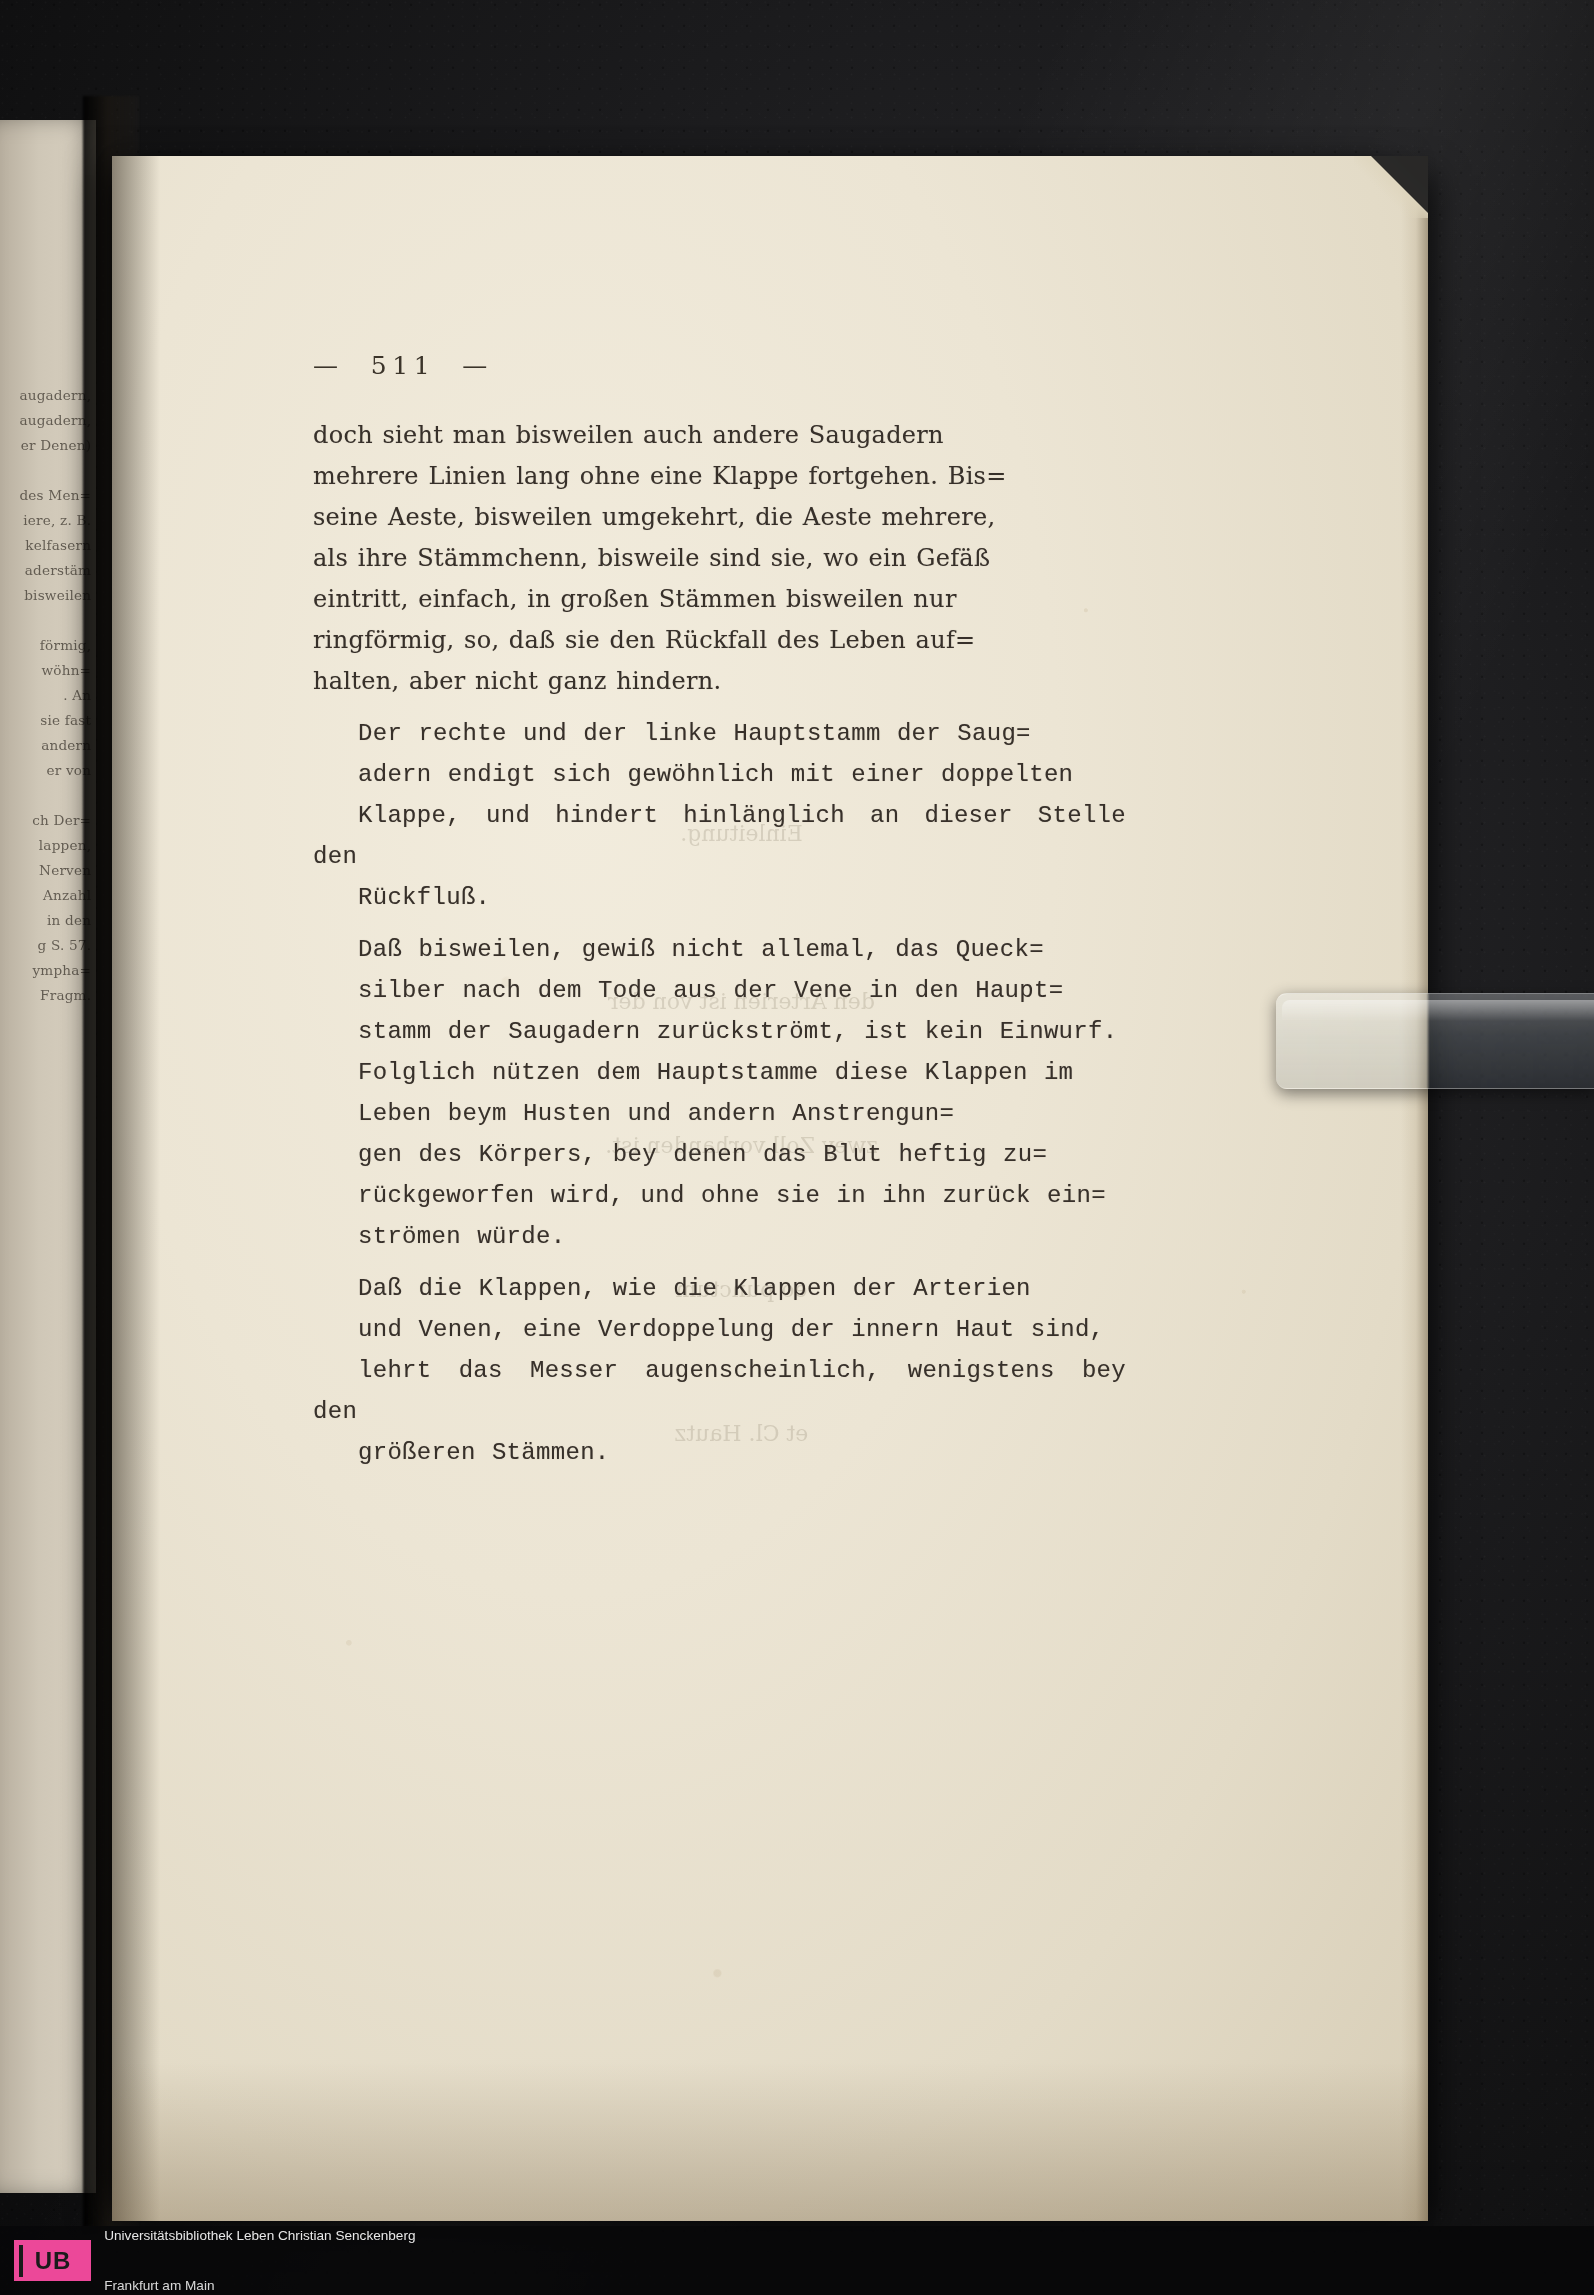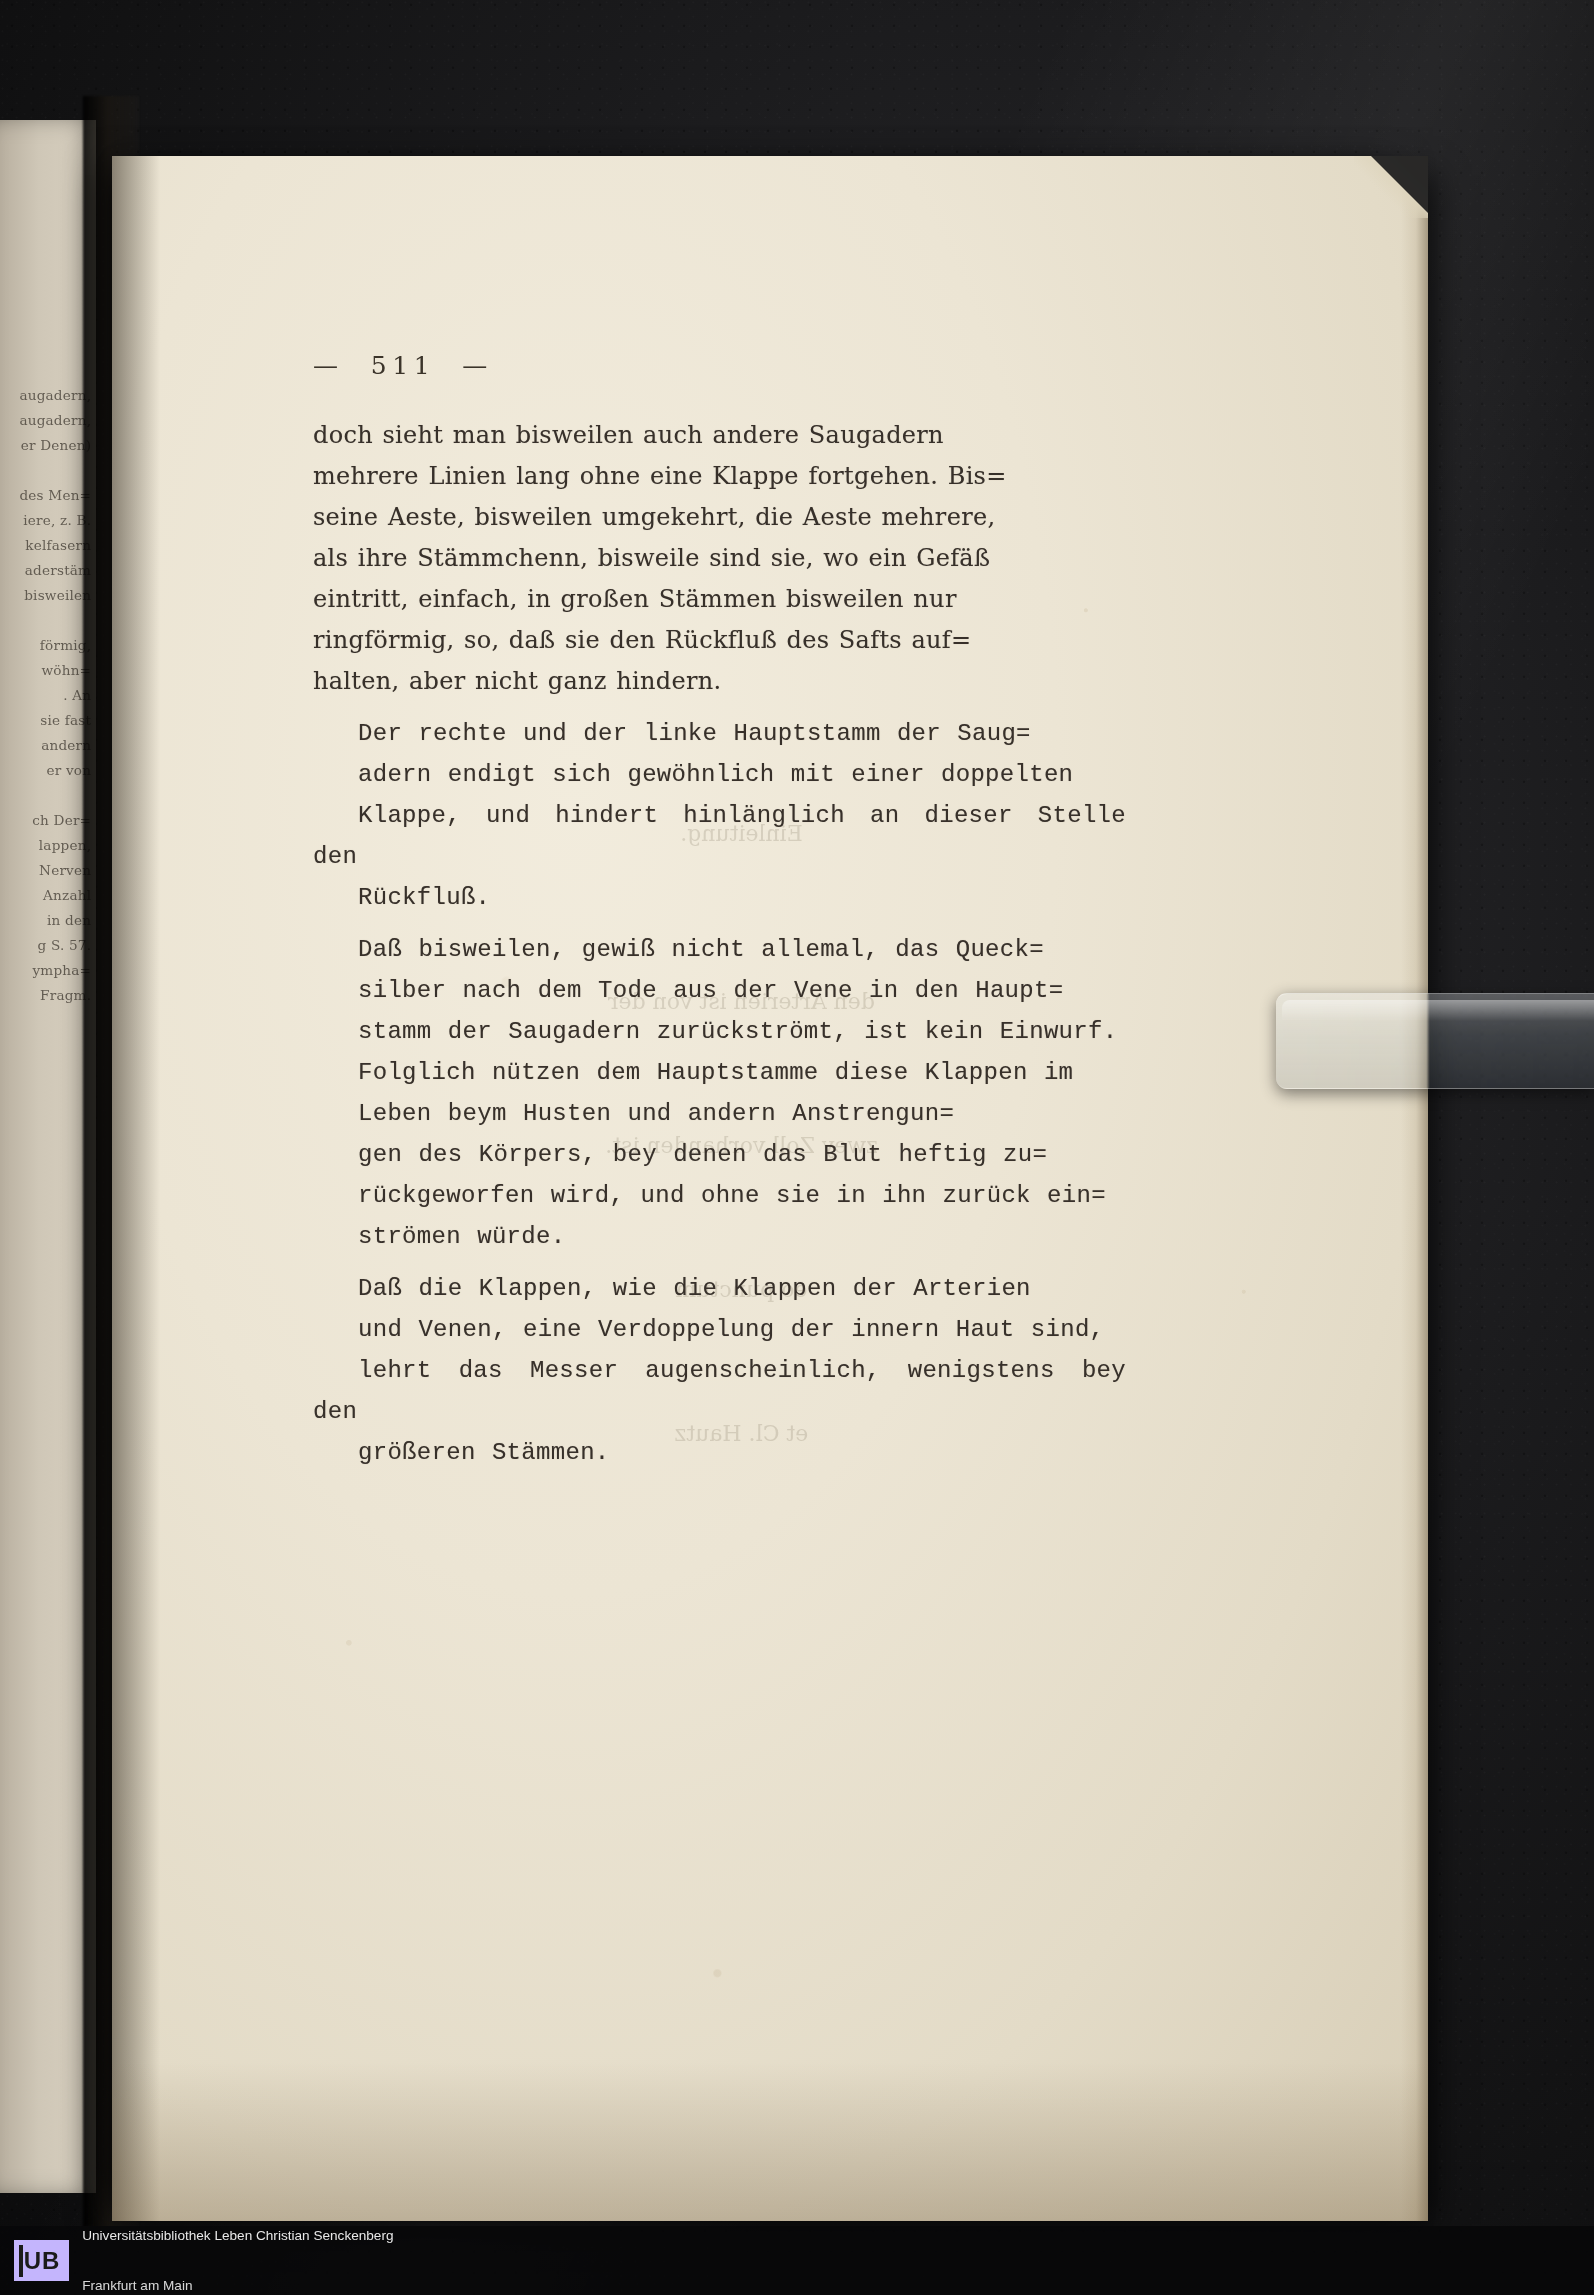--- a/index.html
+++ b/index.html
@@ -221,23 +221,23 @@
     width: 100%;
     height: 69px;
     background: rgba(8,8,9,.92);
     display: flex;
     align-items: center;
     gap: 12.8px;
     padding-left: 14.4px;
     box-sizing: border-box;
   }
   #ub-logo {
-    width: 55px;
+    width: 77px;
     height: 41px;
-    background: #c4b5fd;
+    background: #ec4899;
     color: #1b1b1b;
     font-family: "Liberation Sans", sans-serif;
     font-weight: bold;
     font-size: 24px;
     display: flex;
     align-items: center;
     justify-content: center;
     letter-spacing: 0.8px;
     position: relative;
   }
@@ -312,21 +312,21 @@
 
     <div id="textblock">
       <div id="folio">—  511  —</div>
       <div id="paragraphs">
           <p class="para">
             <span class="ln">doch sieht man bisweilen auch andere Saugadern</span>
             <span class="ln">mehrere Linien lang ohne eine Klappe fortgehen.  Bis=</span>
             <span class="ln">seine Aeste, bisweilen umgekehrt, die Aeste mehrere,</span>
             <span class="ln">als ihre Stämmchenn, bisweile sind sie, wo ein Gefäß</span>
             <span class="ln">eintritt, einfach, in großen Stämmen bisweilen nur</span>
-            <span class="ln">ringförmig, so, daß sie den Rückfluß des Safts auf=</span>
+            <span class="ln">ringförmig, so, daß sie den Rückfall des Leben auf=</span>
             <span class="ln">halten, aber nicht ganz hindern.</span>
           </p>
           <p class="para indent">
             <span class="ln">Der rechte und der linke Hauptstamm der Saug=</span>
             <span class="ln">adern endigt sich gewöhnlich mit einer doppelten</span>
             <span class="ln">Klappe, und hindert hinlänglich an dieser Stelle den</span>
             <span class="ln">Rückfluß.</span>
           </p>
           <p class="para indent">
             <span class="ln">Daß bisweilen, gewiß nicht allemal, das Queck=</span>

